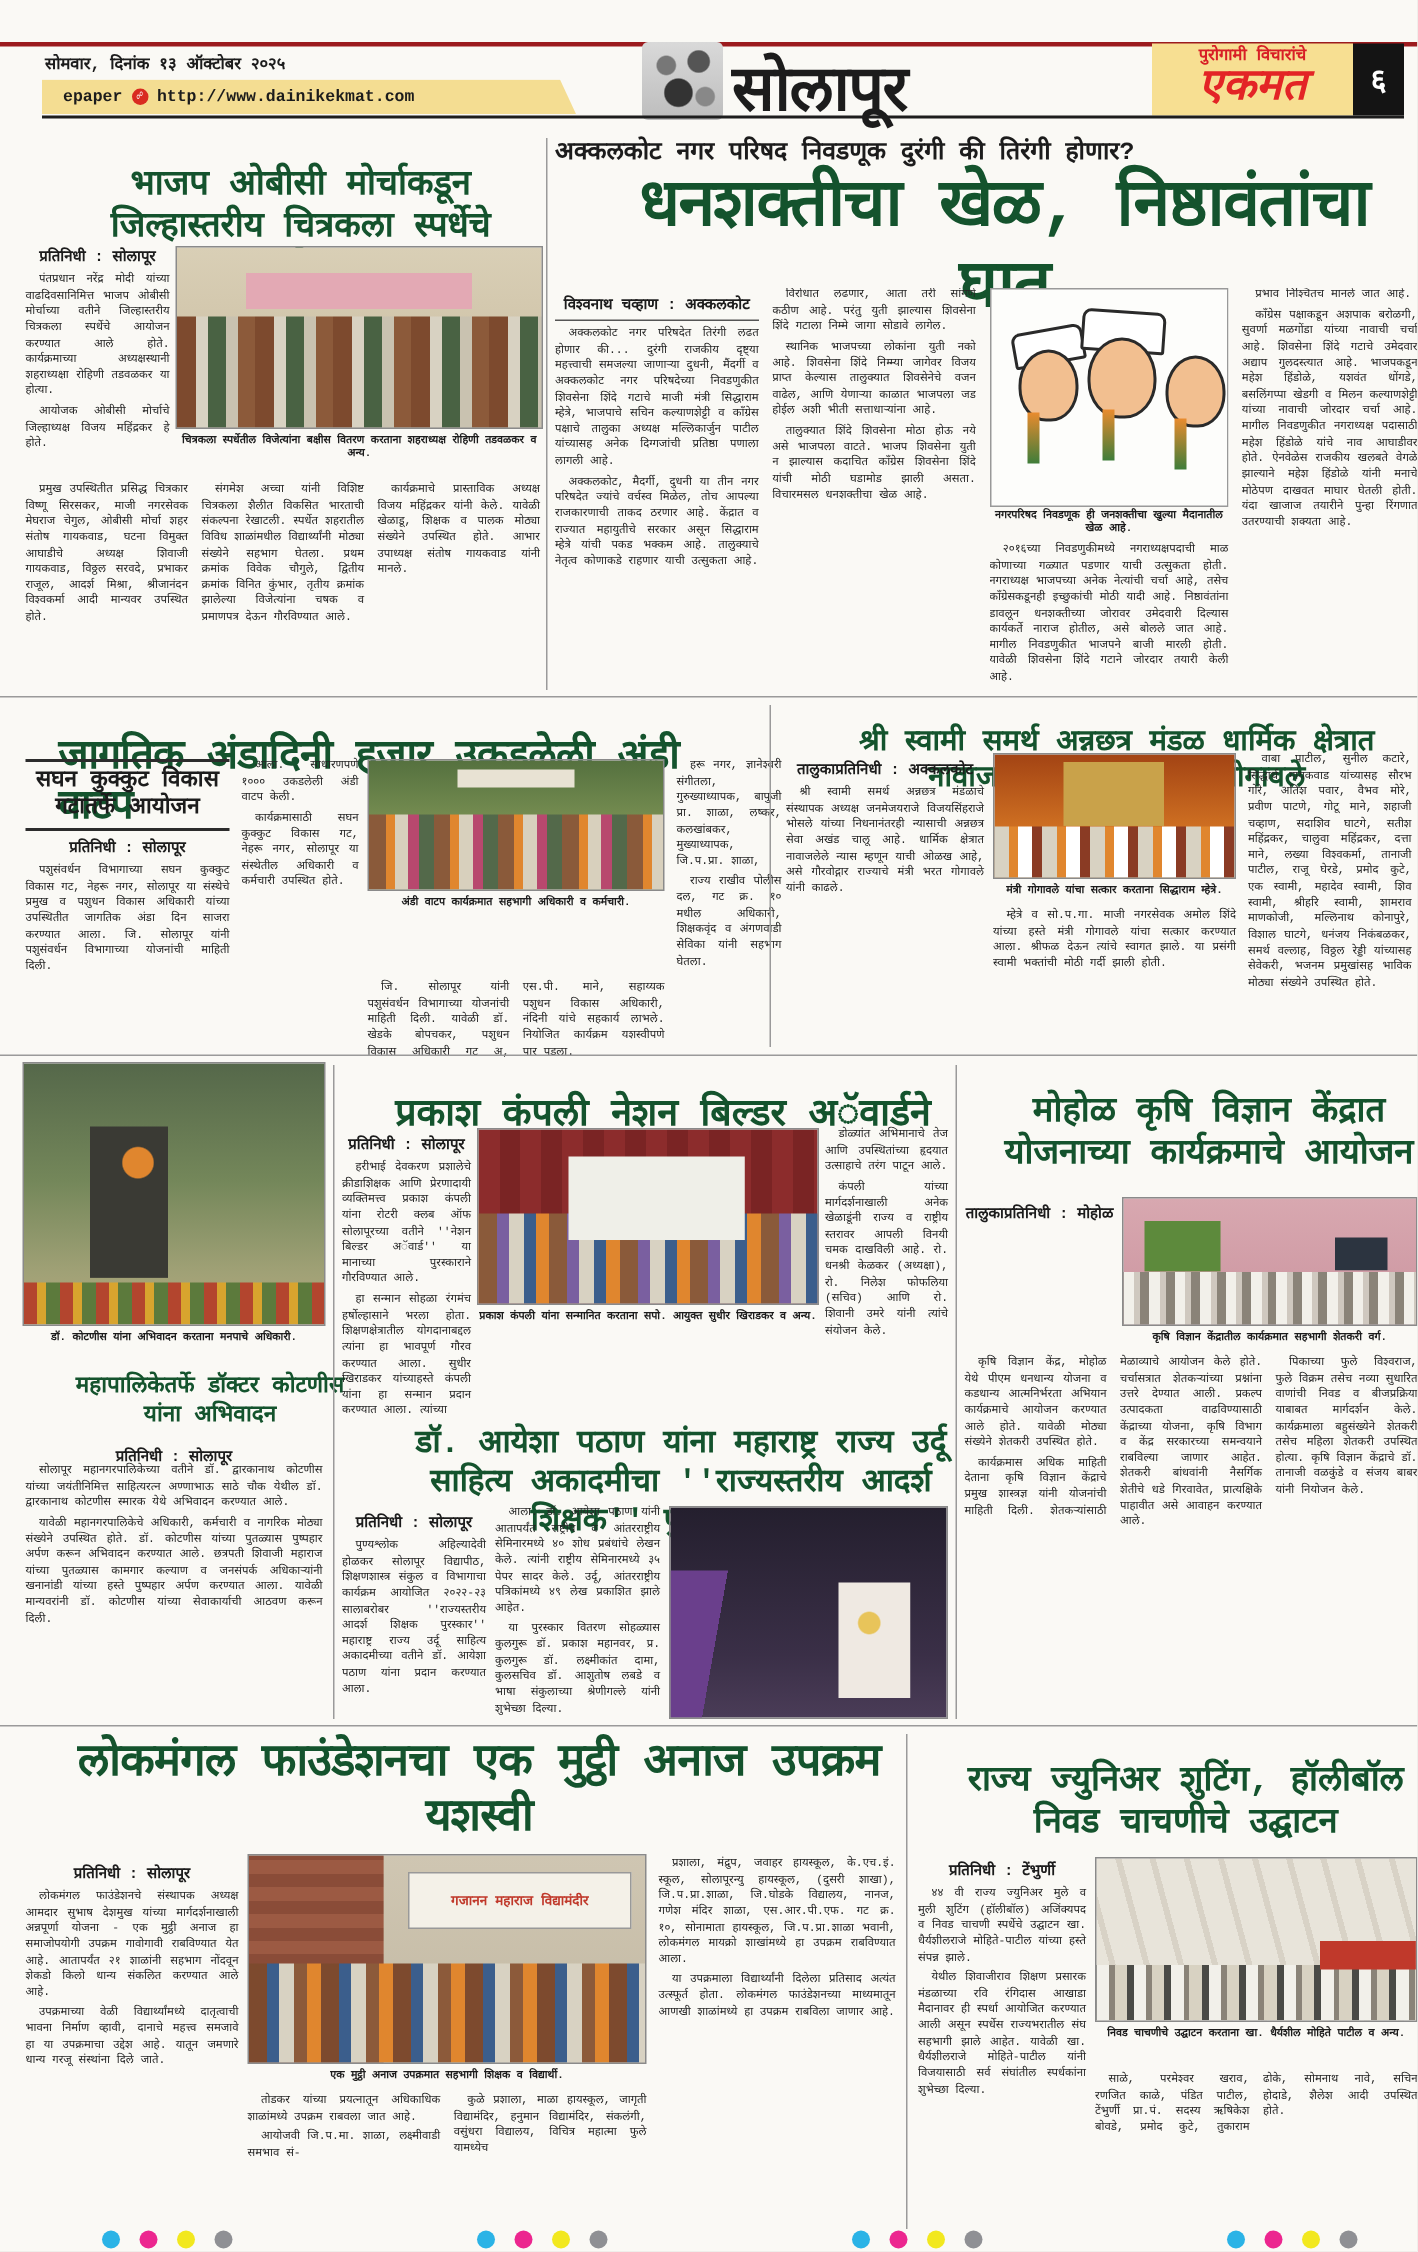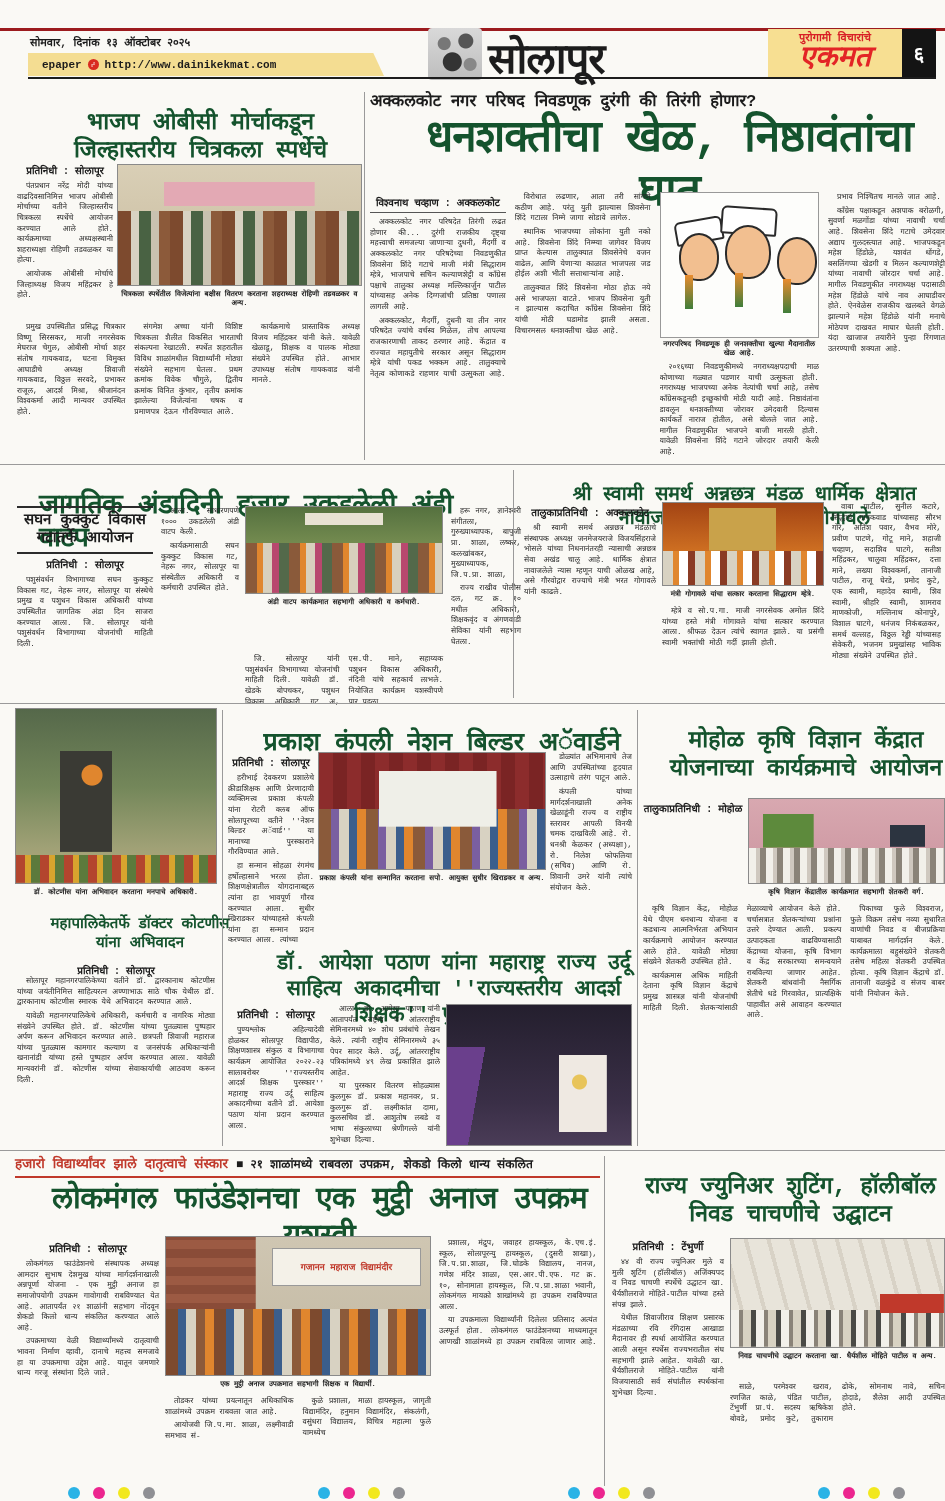--- a/index.html
+++ b/index.html
@@ -352,24 +352,20 @@
     <div class="body-txt cols-3 mohol-body">
         <p>कृषि विज्ञान केंद्र, मोहोळ येथे पीएम धनधान्य योजना व कडधान्य आत्मनिर्भरता अभियान कार्यक्रमाचे आयोजन करण्यात आले होते. यावेळी मोठ्या संख्येने शेतकरी उपस्थित होते.</p>
         <p>कार्यक्रमास अधिक माहिती देताना कृषि विज्ञान केंद्राचे प्रमुख शास्त्रज्ञ यांनी योजनांची माहिती दिली. शेतकऱ्यांसाठी मेळाव्याचे आयोजन केले होते. चर्चासत्रात शेतकऱ्यांच्या प्रश्नांना उत्तरे देण्यात आली. प्रकल्प उत्पादकता वाढविण्यासाठी केंद्राच्या योजना, कृषि विभाग व केंद्र सरकारच्या समन्वयाने राबविल्या जाणार आहेत. शेतकरी बांधवांनी नैसर्गिक शेतीचे धडे गिरवावेत, प्रात्यक्षिके पाहावीत असे आवाहन करण्यात आले.</p>
         <p>पिकाच्या फुले विश्वराज, फुले विक्रम तसेच नव्या सुधारित वाणांची निवड व बीजप्रक्रिया याबाबत मार्गदर्शन केले. कार्यक्रमाला बहुसंख्येने शेतकरी तसेच महिला शेतकरी उपस्थित होत्या. कृषि विज्ञान केंद्राचे डॉ. तानाजी वळकुंडे व संजय बाबर यांनी नियोजन केले.</p>
       </div>
   </section>
 
   <div class="hdiv" style="top:1150px;"></div>
 
   <section class="abs art-lok">
-    <div class="strip">
-      <span class="strip-red">हजारो विद्यार्थ्यांवर झाले दातृत्वाचे संस्कार</span>
-      <span class="strip-note">■ २१ शाळांमध्ये राबवला उपक्रम, शेकडो किलो धान्य संकलित</span>
-    </div>
     <h2 class="hl lok-hl">लोकमंगल फाउंडेशनचा एक मुट्ठी अनाज उपक्रम यशस्वी</h2>
     <div class="lok-colA">
       <div class="byline">प्रतिनिधी : सोलापूर</div>
       <div class="body-txt">
           <p>लोकमंगल फाउंडेशनचे संस्थापक अध्यक्ष आमदार सुभाष देशमुख यांच्या मार्गदर्शनाखाली अन्नपूर्णा योजना - एक मुट्ठी अनाज हा समाजोपयोगी उपक्रम गावोगावी राबविण्यात येत आहे. आतापर्यंत २१ शाळांनी सहभाग नोंदवून शेकडो किलो धान्य संकलित करण्यात आले आहे.</p>
           <p>उपक्रमाच्या वेळी विद्यार्थ्यांमध्ये दातृत्वाची भावना निर्माण व्हावी, दानाचे महत्त्व समजावे हा या उपक्रमाचा उद्देश आहे. यातून जमणारे धान्य गरजू संस्थांना दिले जाते.</p>
         </div>
     </div>
     <div class="photo photo-lok">
       <div class="lok-banner">गजानन महाराज विद्यामंदीर</div>

